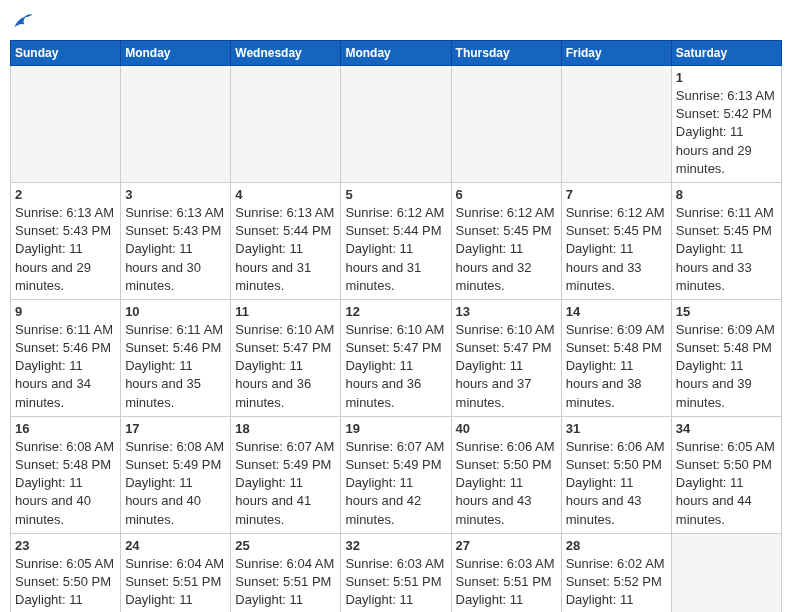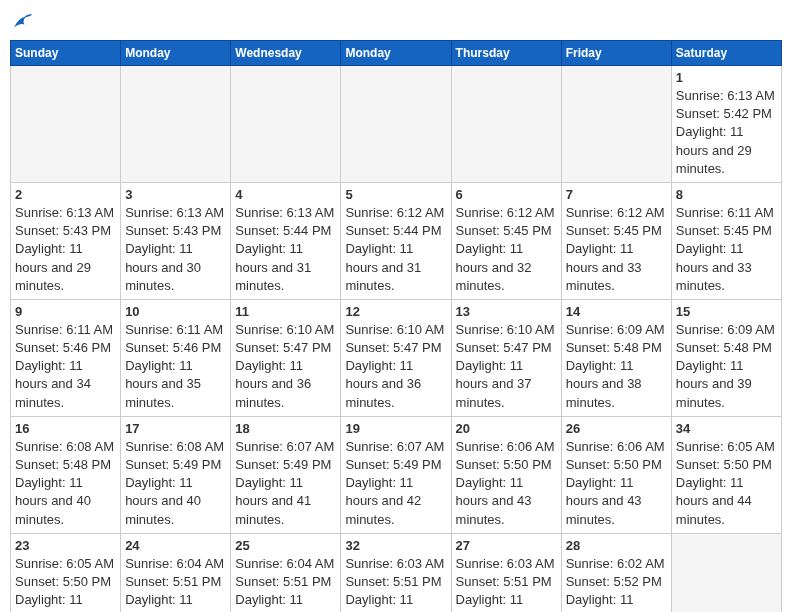--- a/index.html
+++ b/index.html
@@ -195,25 +195,25 @@
         </td>
         <td>
           <div class="day-number">18</div>
           <div class="day-info">Sunrise: 6:07 AM<br>Sunset: 5:49 PM<br>Daylight: 11 hours and 41 minutes.</div>
         </td>
         <td>
           <div class="day-number">19</div>
           <div class="day-info">Sunrise: 6:07 AM<br>Sunset: 5:49 PM<br>Daylight: 11 hours and 42 minutes.</div>
         </td>
         <td>
-          <div class="day-number">20</div>
+          <div class="day-number">40</div>
           <div class="day-info">Sunrise: 6:06 AM<br>Sunset: 5:50 PM<br>Daylight: 11 hours and 43 minutes.</div>
         </td>
         <td>
-          <div class="day-number">26</div>
+          <div class="day-number">31</div>
           <div class="day-info">Sunrise: 6:06 AM<br>Sunset: 5:50 PM<br>Daylight: 11 hours and 43 minutes.</div>
         </td>
         <td>
           <div class="day-number">34</div>
           <div class="day-info">Sunrise: 6:05 AM<br>Sunset: 5:50 PM<br>Daylight: 11 hours and 44 minutes.</div>
         </td>
       </tr>
       <tr>
         <td>
           <div class="day-number">23</div>

